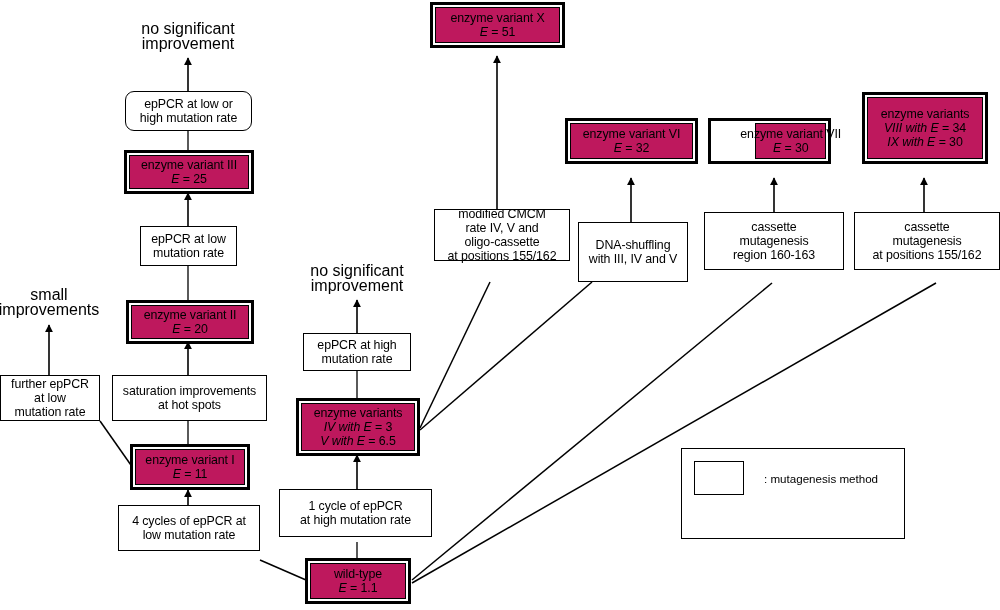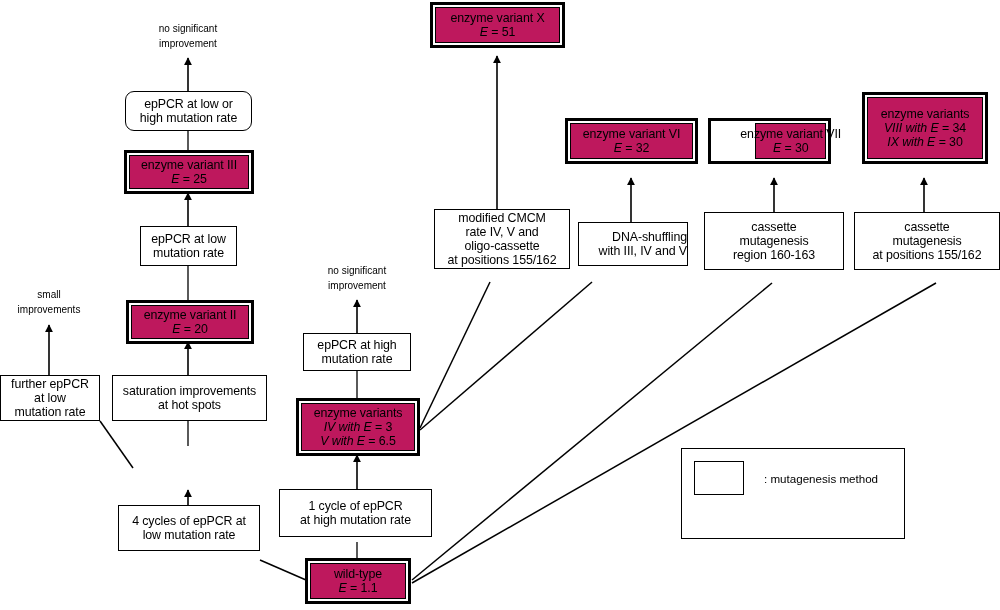--- a/index.html
+++ b/index.html
@@ -46,21 +46,21 @@
     align-items:center;justify-content:center;
     background:#be185d;
   }
   .lbl{display:block;white-space:nowrap;}
   .ital{font-style:italic;}
 
   
   .freetext{
     position:absolute;
     text-align:center;
-    font-size:10px;
+    font-size:16px;
     line-height:14.6px;
     color:#000;
     z-index:5;
     white-space:nowrap;
   }
 
   
   .legend{
     position:absolute;
     box-sizing:border-box;
@@ -182,20 +182,26 @@
     </div>
   </div>
 
   <div class="node variant" style="left:126px;top:300px;width:128px;height:44px;">
     <div class="inner">
       <span class="lbl">enzyme variant II</span>
       <span class="lbl"><i class="ital">E</i><span> = 20</span></span>
     </div>
   </div>
 
+  <div class="node variant" style="left:130px;top:444px;width:120px;height:46px;">
+    <div class="inner">
+      <span class="lbl">enzyme variant I</span>
+      <span class="lbl"><i class="ital">E</i><span> = 11</span></span>
+    </div>
+  </div>
 
   <div class="node variant" style="left:296px;top:398px;width:124px;height:58px;">
     <div class="inner">
       <span class="lbl">enzyme variants</span>
       <span class="lbl"><i class="ital">IV with E</i><span> = 3</span></span>
       <span class="lbl"><i class="ital">V with E</i><span> = 6.5</span></span>
     </div>
   </div>
 
   <div class="node variant" style="left:305px;top:558px;width:106px;height:46px;">
@@ -234,28 +240,28 @@
   <div class="node method" style="left:303px;top:333px;width:108px;height:38px;">
     <span class="lbl">epPCR at high</span>
     <span class="lbl">mutation rate</span>
   </div>
 
   <div class="node method" style="left:279px;top:489px;width:153px;height:48px;">
     <span class="lbl">1 cycle of epPCR</span>
     <span class="lbl">at high mutation rate</span>
   </div>
 
-  <div class="node method" style="left:434px;top:209px;width:136px;height:60px;">
+  <div class="node method" style="left:434px;top:209px;width:136px;height:52px;">
     <span class="lbl">modified CMCM</span>
     <span class="lbl">rate IV, V and</span>
     <span class="lbl">oligo-cassette</span>
     <span class="lbl">at positions 155/162</span>
   </div>
 
-  <div class="node method" style="left:578px;top:222px;width:110px;height:44px;align-items:flex-end;">
+  <div class="node method" style="left:578px;top:222px;width:110px;height:60px;">
     <span class="lbl">DNA-shuffling</span>
     <span class="lbl">with III, IV and V</span>
   </div>
 
   <div class="node method" style="left:704px;top:212px;width:140px;height:58px;">
     <span class="lbl">cassette</span>
     <span class="lbl">mutagenesis</span>
     <span class="lbl">region 160-163</span>
   </div>
 

